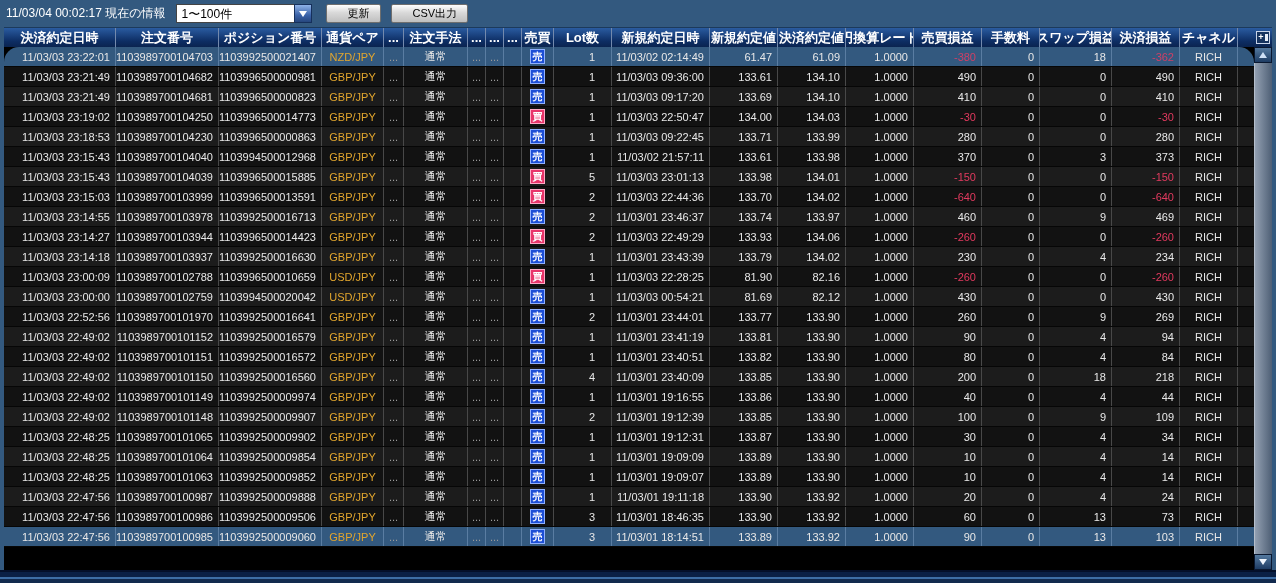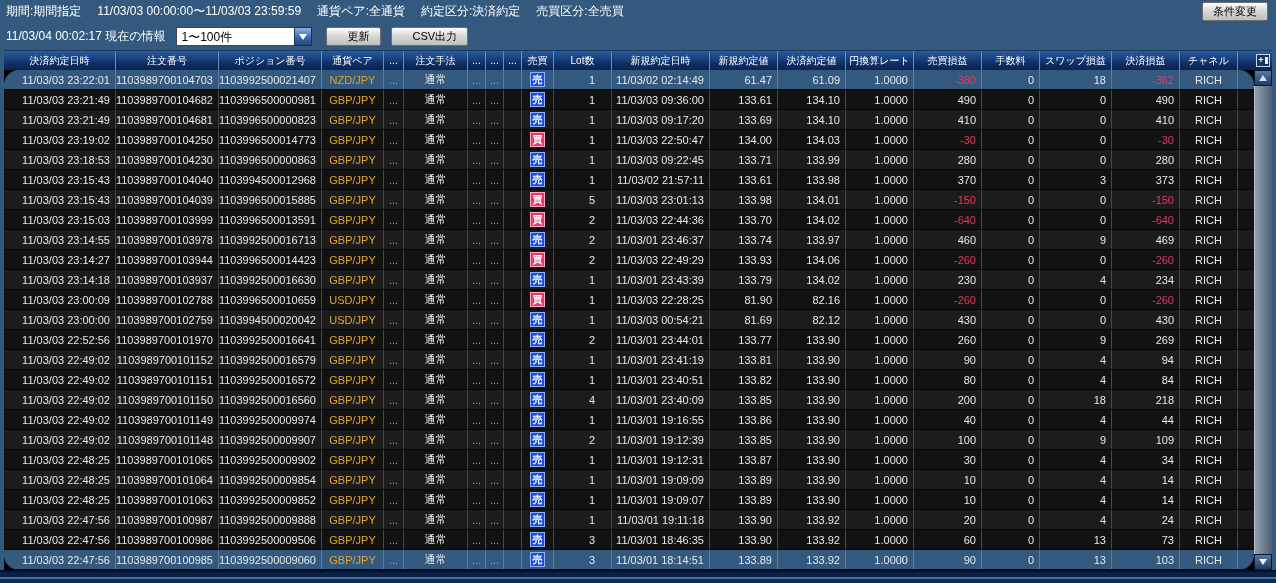--- a/index.html
+++ b/index.html
@@ -34,21 +34,21 @@
     border:1px solid #16305c; display:flex; align-items:center; justify-content:center;
   }
   .tri-down-s { width:0; height:0; border-left:4px solid transparent; border-right:4px solid transparent; border-top:6px solid #fff; }
   .bar2 .btn { margin-right:10px;padding-left:21px; }
 
   
   .table-area { flex:1; display:flex; margin:0 4px; background:#000; border-top:1px solid #1c3a5c; }
   .grid { flex:1; display:flex; flex-direction:column; background:#000; overflow:hidden; }
   .thead { height:19px; display:flex; background:linear-gradient(#2a5ba0,#0d2d63 70%,#0a2450); }
   .hcell {
-    border-right:1px solid #7389ad; color:#fff; font-size:10px; font-weight:normal;
+    border-right:1px solid #7389ad; color:#fff; font-size:13px; font-weight:bold;
     display:flex; align-items:center; justify-content:center; white-space:nowrap; overflow:hidden;
   }
   .hcell.h-filler { flex:1; border-right:none; }
   .tbody { flex:1; overflow:hidden;border-radius:15px; }
   .row { height:20px; display:flex; border-bottom:1px solid #060606; }
   .row.even { background:#1c1c1c; }
   .row.odd  { background:#121212; }
   .row.selected { background:#33597f; }
   .cell {
     border-right:1px solid #484848; font-size:11px; color:#e8e8e8;
@@ -103,26 +103,20 @@
   .bottom-strip {
     height:13px;
     background:linear-gradient(#04102a 0px,#04102a 2px,#0a2045 2px,#0a2045 7px,#3d6ea5 7px,#3d6ea5 9px,#122a4e 9px,#122a4e 13px);
   }
 </style>
 </head>
 <body>
 
 <div class="window">
 
-  <div class="bar1">
-    <div class="filters">
-      <span>期間:期間指定</span><span>11/03/03 00:00:00〜11/03/03 23:59:59</span><span>通貨ペア:全通貨</span><span>約定区分:決済約定</span><span>売買区分:全売買</span>
-    </div>
-    <button class="btn">条件変更</button>
-  </div>
 
   <div class="bar2">
     <span class="info"><span>11/03/04 00:02:17</span> <span>現在の情報</span></span>
     <div class="select">
       <div class="select-box">1〜100件</div>
       <div class="select-btn">
           <span class="tri-down-s"></span>
         </div>
     </div>
     <button class="btn">更新</button>

